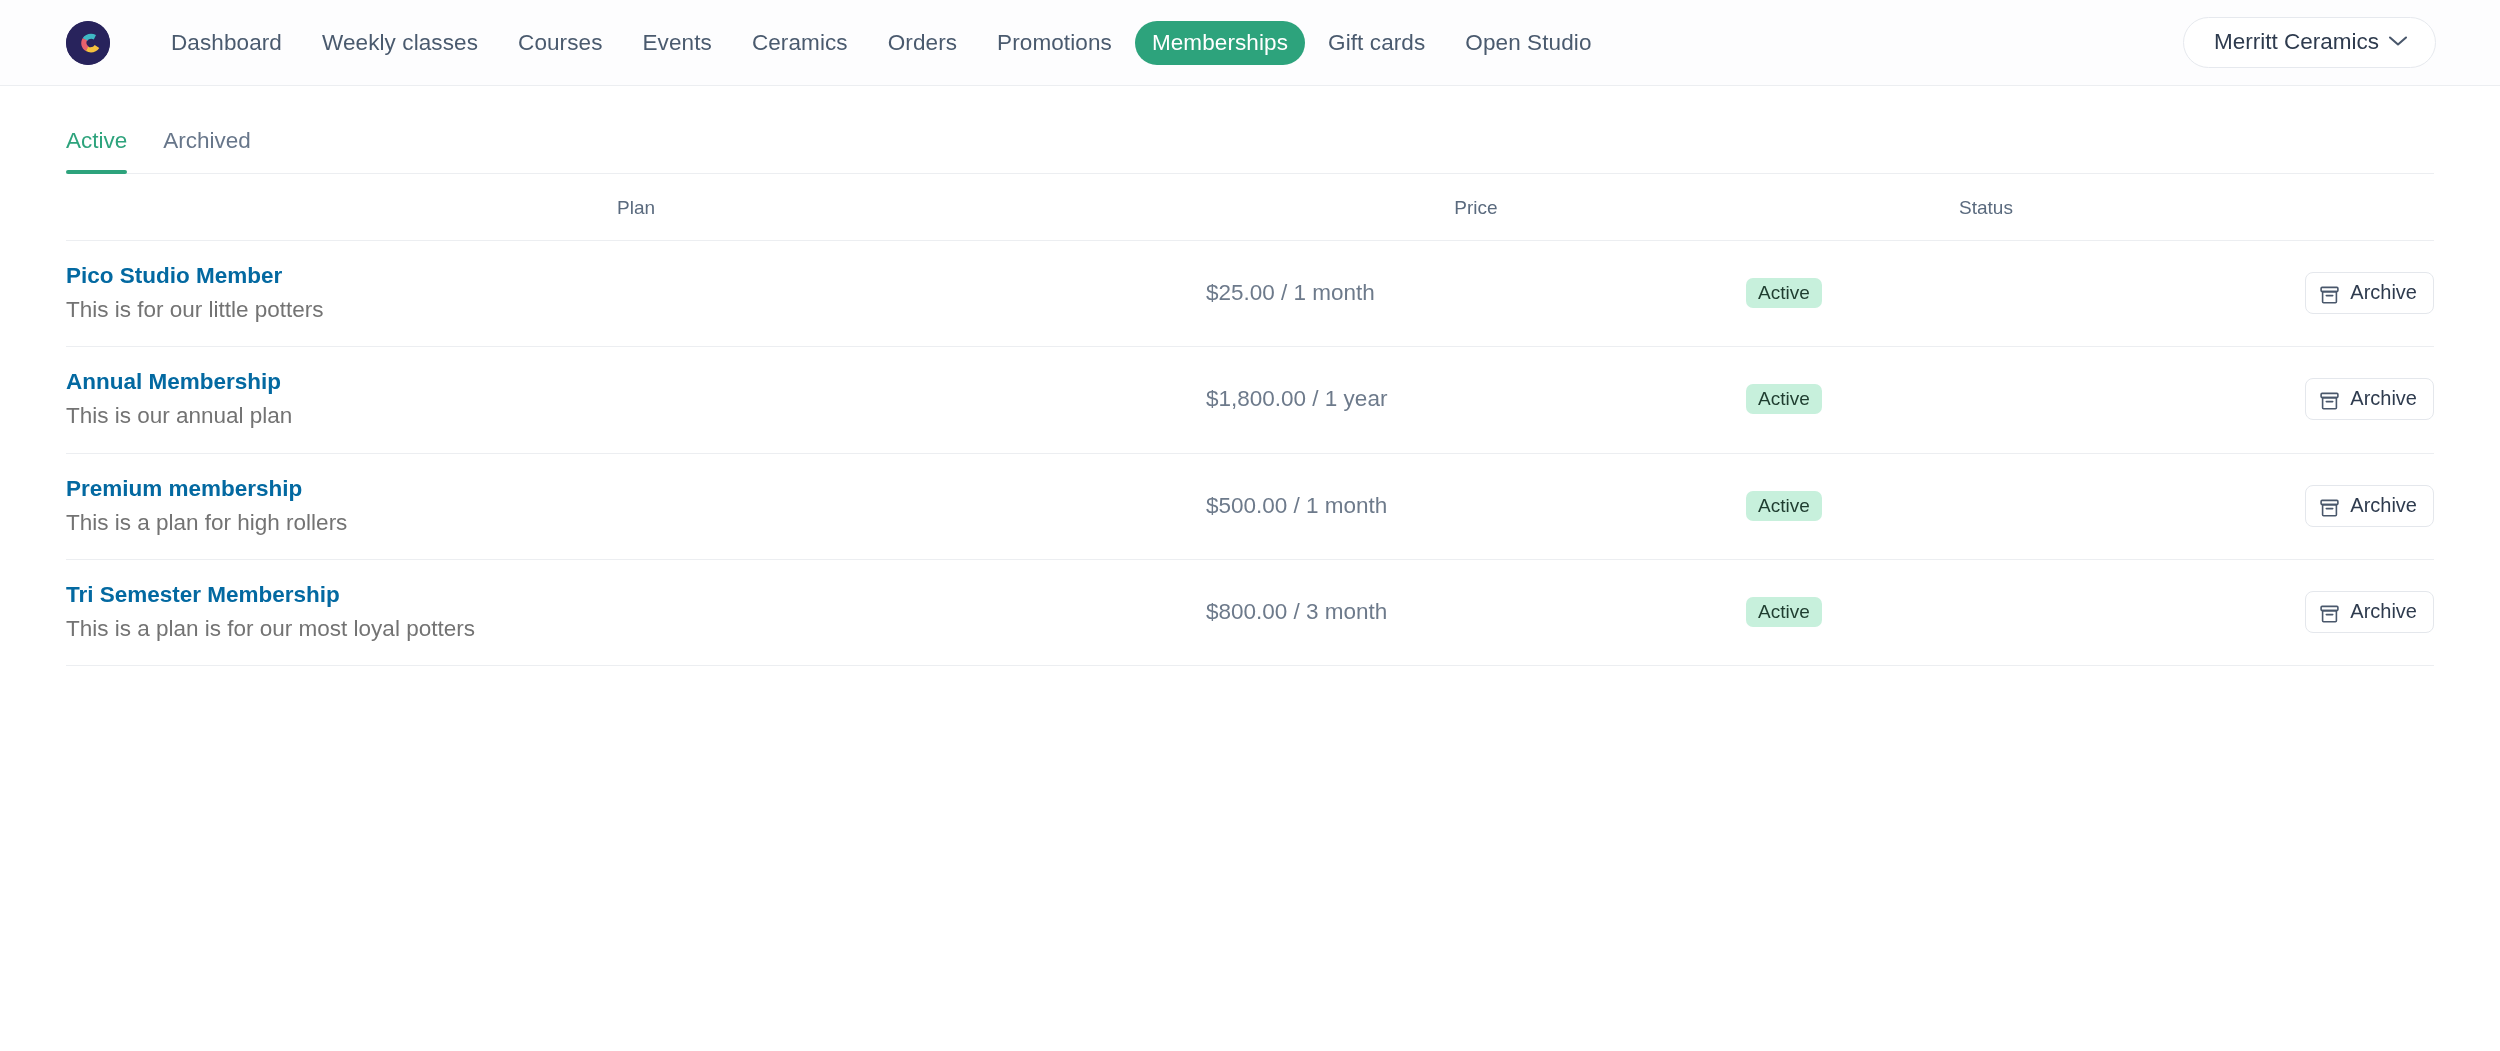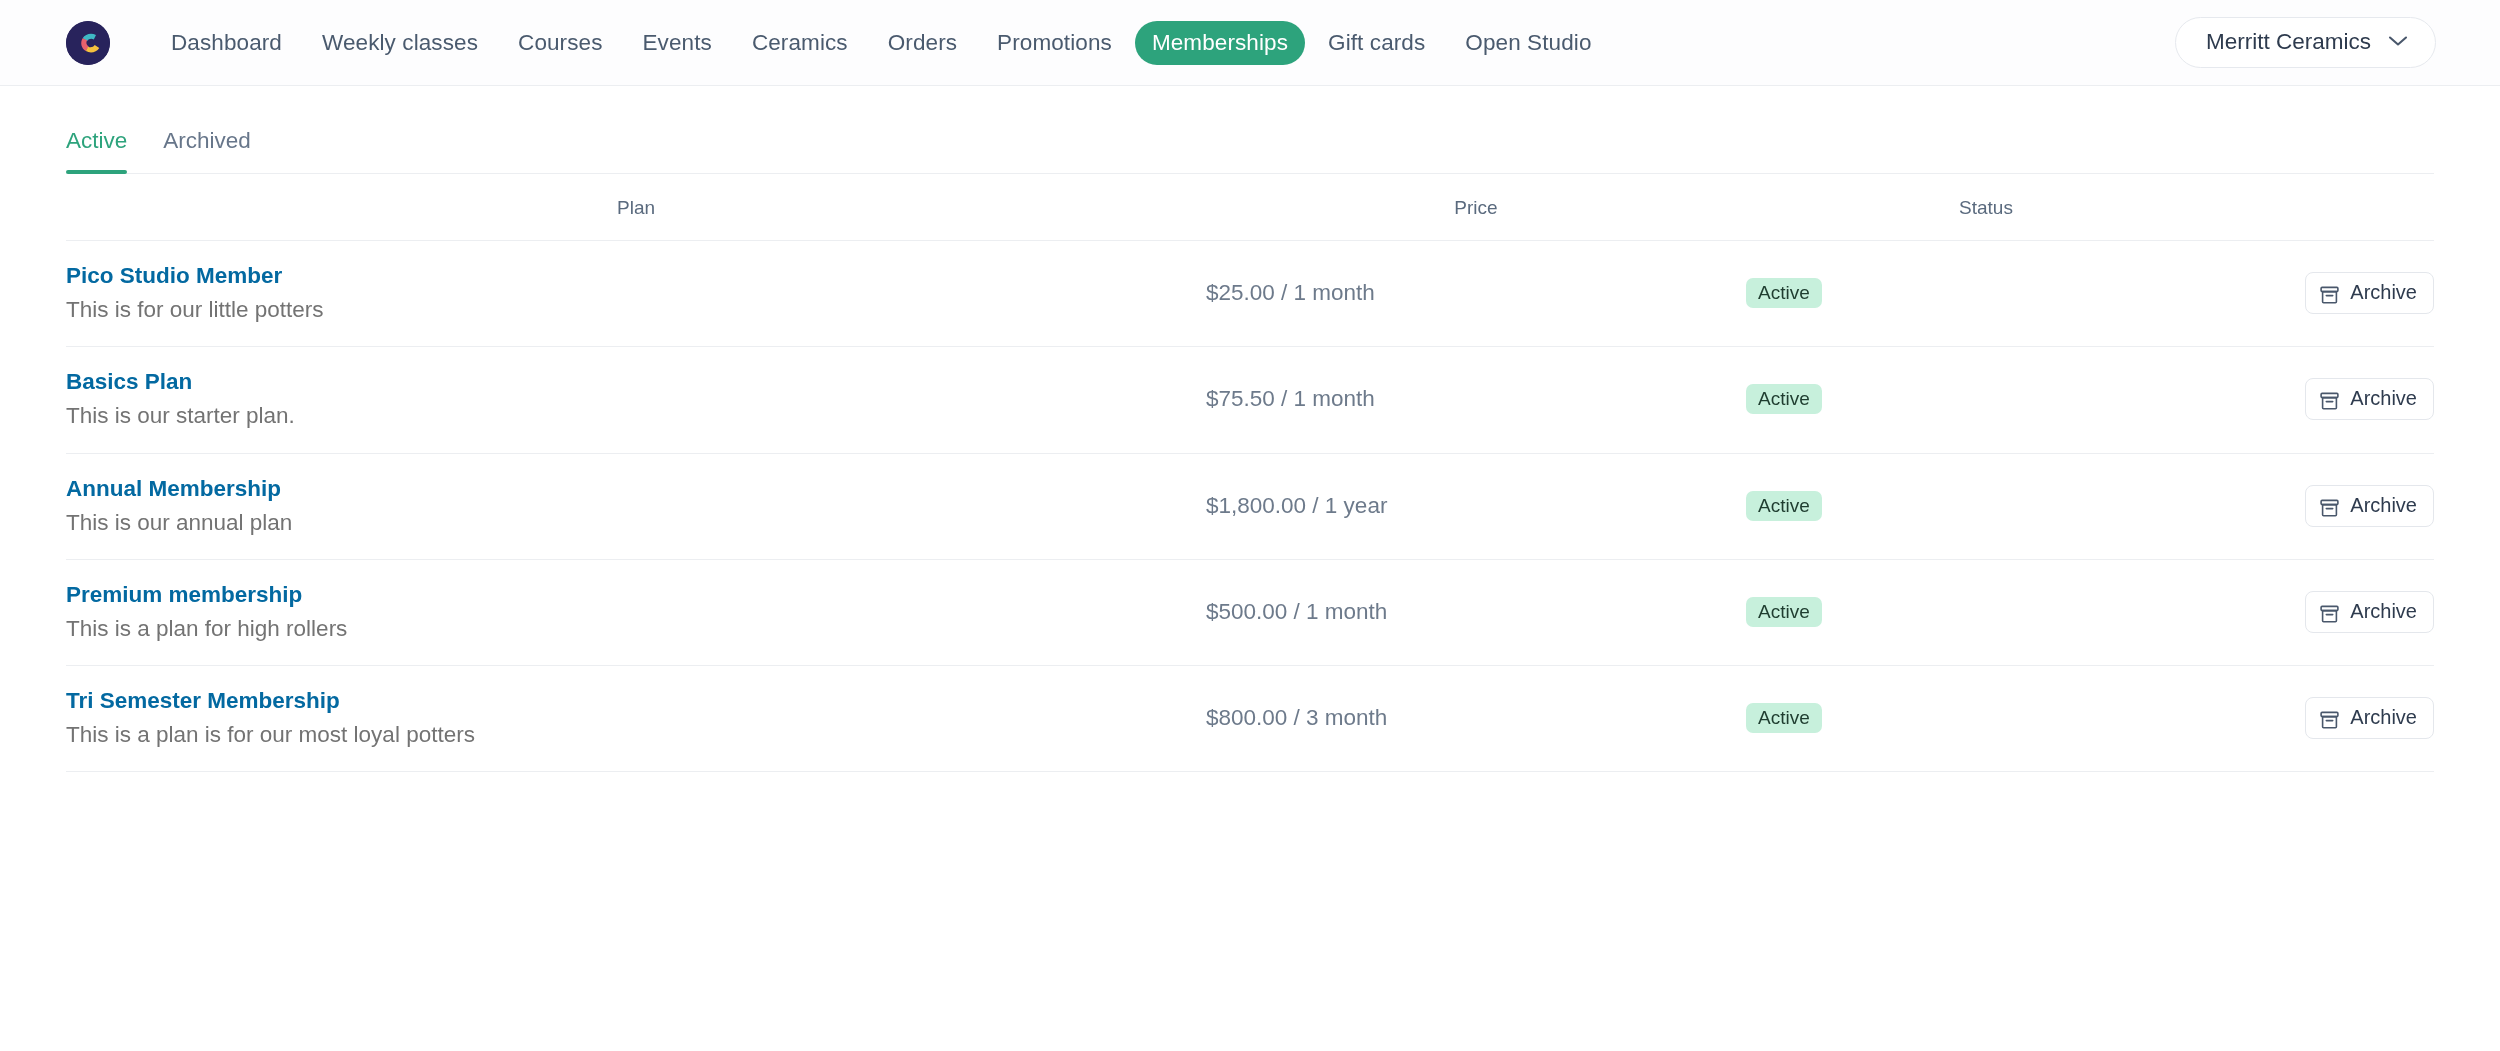--- a/index.html
+++ b/index.html
@@ -53,21 +53,21 @@
     background: #2da37c;
     color: #ffffff;
     font-weight: 400;
   }
 
   .nav-spacer { flex: 1 1 auto; }
 
   .account-pill {
     display: flex;
     align-items: center;
-    gap: 17px;
+    gap: 9px;
     border: 1px solid #e6e9ee;
     border-radius: 26px;
     padding: 11px 27px 12px 30px;
     background: #fff;
     cursor: pointer;
     justify-content: flex-end;
   }
   .account-name {
     font-size: 22.5px;
     color: #2e3b4e;
@@ -276,107 +276,85 @@
                 <rect x="1.1" y="1.4" width="16.8" height="4.2" rx="1" fill="none" stroke="#49576b" stroke-width="1.6"></rect>
                 <path d="M2.6 5.6 h13.8 v10.2 a1 1 0 0 1 -1 1 H3.6 a1 1 0 0 1 -1 -1 z" fill="none" stroke="#49576b" stroke-width="1.6"></path>
                 <line x1="6.3" y1="9.6" x2="12.7" y2="9.6" stroke="#49576b" stroke-width="1.6" stroke-linecap="round"></line>
               </svg>
             </span>
             <span>Archive</span>
           </button>
         </td>
       </tr>
 
-      <tr>
-        <td>
-          <div class="plan-name">Basics Plan</div>
-          <div class="plan-desc">This is our starter plan.</div>
-        </td>
-        <td class="price-cell">$75.50 / 1 month</td>
+
+      <tr>
+        <td>
+          <div class="plan-name">Annual Membership</div>
+          <div class="plan-desc">This is our annual plan</div>
+        </td>
+        <td class="price-cell">$1,800.00 / 1 year</td>
         <td>
           <span class="badge">Active</span>
         </td>
         <td class="action-cell">
           <button class="btn-archive">
             <span>
               <svg width="19" height="18" viewBox="0 0 19 18" aria-hidden="true">
                 <rect x="1.1" y="1.4" width="16.8" height="4.2" rx="1" fill="none" stroke="#49576b" stroke-width="1.6"></rect>
                 <path d="M2.6 5.6 h13.8 v10.2 a1 1 0 0 1 -1 1 H3.6 a1 1 0 0 1 -1 -1 z" fill="none" stroke="#49576b" stroke-width="1.6"></path>
                 <line x1="6.3" y1="9.6" x2="12.7" y2="9.6" stroke="#49576b" stroke-width="1.6" stroke-linecap="round"></line>
               </svg>
             </span>
             <span>Archive</span>
           </button>
         </td>
       </tr>
 
       <tr>
         <td>
-          <div class="plan-name">Annual Membership</div>
-          <div class="plan-desc">This is our annual plan</div>
-        </td>
-        <td class="price-cell">$1,800.00 / 1 year</td>
+          <div class="plan-name">Premium membership</div>
+          <div class="plan-desc">This is a plan for high rollers</div>
+        </td>
+        <td class="price-cell">$500.00 / 1 month</td>
         <td>
           <span class="badge">Active</span>
         </td>
         <td class="action-cell">
           <button class="btn-archive">
             <span>
               <svg width="19" height="18" viewBox="0 0 19 18" aria-hidden="true">
                 <rect x="1.1" y="1.4" width="16.8" height="4.2" rx="1" fill="none" stroke="#49576b" stroke-width="1.6"></rect>
                 <path d="M2.6 5.6 h13.8 v10.2 a1 1 0 0 1 -1 1 H3.6 a1 1 0 0 1 -1 -1 z" fill="none" stroke="#49576b" stroke-width="1.6"></path>
                 <line x1="6.3" y1="9.6" x2="12.7" y2="9.6" stroke="#49576b" stroke-width="1.6" stroke-linecap="round"></line>
               </svg>
             </span>
             <span>Archive</span>
           </button>
         </td>
       </tr>
 
       <tr>
         <td>
-          <div class="plan-name">Premium membership</div>
-          <div class="plan-desc">This is a plan for high rollers</div>
-        </td>
-        <td class="price-cell">$500.00 / 1 month</td>
+          <div class="plan-name">Tri Semester Membership</div>
+          <div class="plan-desc">This is a plan is for our most loyal potters</div>
+        </td>
+        <td class="price-cell">$800.00 / 3 month</td>
         <td>
           <span class="badge">Active</span>
         </td>
         <td class="action-cell">
           <button class="btn-archive">
             <span>
               <svg width="19" height="18" viewBox="0 0 19 18" aria-hidden="true">
                 <rect x="1.1" y="1.4" width="16.8" height="4.2" rx="1" fill="none" stroke="#49576b" stroke-width="1.6"></rect>
                 <path d="M2.6 5.6 h13.8 v10.2 a1 1 0 0 1 -1 1 H3.6 a1 1 0 0 1 -1 -1 z" fill="none" stroke="#49576b" stroke-width="1.6"></path>
                 <line x1="6.3" y1="9.6" x2="12.7" y2="9.6" stroke="#49576b" stroke-width="1.6" stroke-linecap="round"></line>
               </svg>
             </span>
             <span>Archive</span>
           </button>
         </td>
       </tr>
 
-      <tr>
-        <td>
-          <div class="plan-name">Tri Semester Membership</div>
-          <div class="plan-desc">This is a plan is for our most loyal potters</div>
-        </td>
-        <td class="price-cell">$800.00 / 3 month</td>
-        <td>
-          <span class="badge">Active</span>
-        </td>
-        <td class="action-cell">
-          <button class="btn-archive">
-            <span>
-              <svg width="19" height="18" viewBox="0 0 19 18" aria-hidden="true">
-                <rect x="1.1" y="1.4" width="16.8" height="4.2" rx="1" fill="none" stroke="#49576b" stroke-width="1.6"></rect>
-                <path d="M2.6 5.6 h13.8 v10.2 a1 1 0 0 1 -1 1 H3.6 a1 1 0 0 1 -1 -1 z" fill="none" stroke="#49576b" stroke-width="1.6"></path>
-                <line x1="6.3" y1="9.6" x2="12.7" y2="9.6" stroke="#49576b" stroke-width="1.6" stroke-linecap="round"></line>
-              </svg>
-            </span>
-            <span>Archive</span>
-          </button>
-        </td>
-      </tr>
-
     </tbody>
   </table>
 </div>
 
 </body></html>

